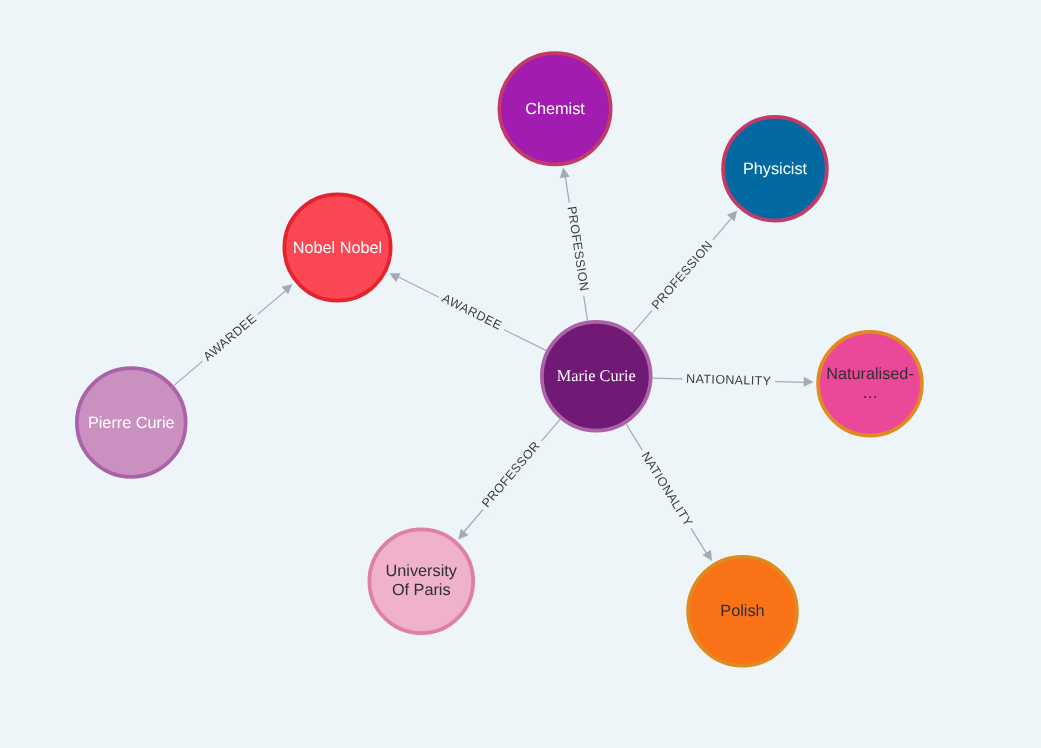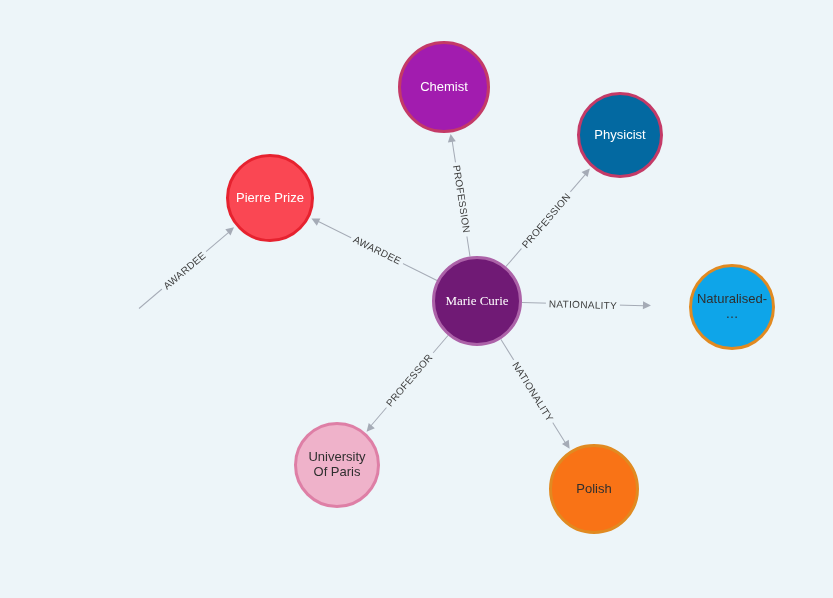--- a/index.html
+++ b/index.html
@@ -108,23 +108,26 @@
     <div class="node" style="left: 432px; top: 256px; width: 90px; height: 90px; background: #701a75; border-color: rgb(172, 98, 168); color: rgb(255, 255, 255); font-family: Liberation Serif, serif;">
       <span class="node-label">Marie Curie</span>
     </div>
     <div class="node" style="left: 398px; top: 41px; width: 92px; height: 92px; background: #a21caf; border-color: rgb(196, 58, 103); color: rgb(255, 255, 255);">
       <span class="node-label">Chemist</span>
     </div>
     <div class="node" style="left: 577px; top: 92px; width: 86px; height: 86px; background: #0369a1; border-color: rgb(196, 58, 103); color: rgb(255, 255, 255);">
       <span class="node-label">Physicist</span>
     </div>
     <div class="node" style="left: 226px; top: 154px; width: 88px; height: 88px; background: rgb(250, 71, 83); border-color: rgb(230, 34, 47); color: rgb(255, 255, 255);">
-      <span class="node-label">Pierre Prize</span>
+      <span class="node-label">Nobel Nobel</span>
     </div>
-    <div class="node" style="left: 653px; top: 264px; width: 86px; height: 86px; background: #0ea5e9; border-color: rgb(225, 138, 33); color: rgb(47, 47, 47); margin-left: 36px;">
+    <div class="node" style="left: 60px; top: 293px; width: 90px; height: 90px; background: rgb(201, 144, 192); border-color: rgb(172, 98, 168); color: rgb(255, 255, 255);">
+      <span class="node-label">Pierre Curie</span>
+    </div>
+    <div class="node" style="left: 653px; top: 264px; width: 86px; height: 86px; background: #ec4899; border-color: rgb(225, 138, 33); color: rgb(47, 47, 47);">
       <span class="node-label">Naturalised-…</span>
     </div>
     <div class="node" style="left: 549px; top: 444px; width: 90px; height: 90px; background: #f97316; border-color: rgb(225, 138, 33); color: rgb(47, 47, 47);">
       <span class="node-label">Polish</span>
     </div>
     <div class="node" style="left: 294px; top: 422px; width: 86px; height: 86px; background: rgb(239, 178, 202); border-color: rgb(222, 127, 166); color: rgb(47, 47, 47);">
       <span class="node-label">University Of Paris</span>
     </div>
   </div>
 

